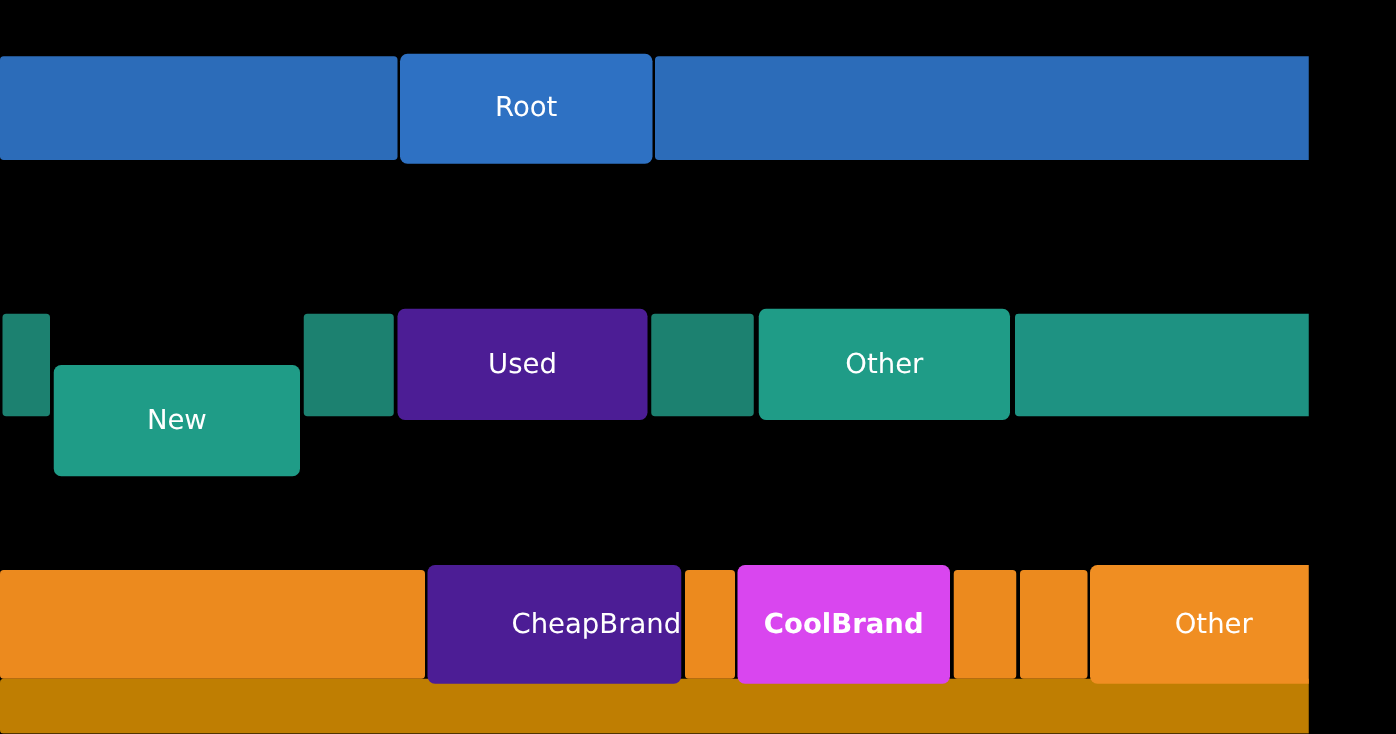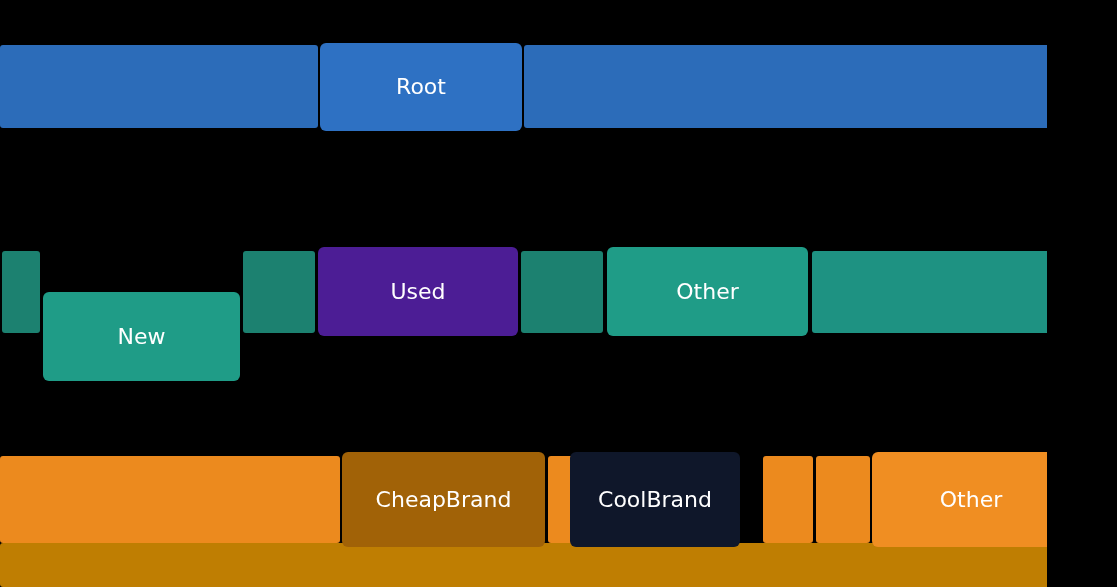--- a/index.html
+++ b/index.html
@@ -53,25 +53,25 @@
     <div class="seg bar" style="left: 243px; width: 72px; top: 251px; height: 82px; background: rgb(28, 129, 112);"></div>
     <div class="seg node" style="left: 318px; width: 200px; top: 247px; height: 89px; background: #4c1d95;">
       <span style="color: rgb(255, 255, 255);">Used</span>
     </div>
     <div class="seg bar" style="left: 521px; width: 82px; top: 251px; height: 82px; background: rgb(28, 129, 112);"></div>
     <div class="seg node" style="left: 607px; width: 201px; top: 247px; height: 89px; background: rgb(31, 156, 135);">
       <span style="color: rgb(255, 255, 255);">Other</span>
     </div>
     <div class="seg bar" style="left: 812px; width: 305px; top: 251px; height: 82px; background: rgb(30, 146, 130);"></div>
     <div class="seg bar" style="left: 0px; width: 340px; top: 456px; height: 87px; background: rgb(236, 138, 30);"></div>
-    <div class="seg node" style="left: 342px; width: 203px; top: 452px; height: 95px; background: #a16207;">
+    <div class="seg node" style="left: 342px; width: 203px; top: 452px; height: 95px; background: #4c1d95; justify-content: flex-end;">
       <span style="color: rgb(255, 255, 255);">CheapBrand</span>
     </div>
     <div class="seg bar" style="left: 548px; width: 40px; top: 456px; height: 87px; background: rgb(236, 138, 30);"></div>
-    <div class="seg node" style="left: 570px; width: 170px; top: 452px; height: 95px; background: #0f172a;">
+    <div class="seg node" style="left: 590px; width: 170px; top: 452px; height: 95px; background: #d946ef; font-weight: bold;">
       <span style="color: rgb(255, 255, 255);">CoolBrand</span>
     </div>
     <div class="seg bar" style="left: 763px; width: 50px; top: 456px; height: 87px; background: rgb(236, 138, 30);"></div>
     <div class="seg bar" style="left: 816px; width: 54px; top: 456px; height: 87px; background: rgb(236, 138, 30);"></div>
     <div class="seg node" style="left: 872px; width: 198px; top: 452px; height: 95px; background: rgb(240, 142, 34);">
       <span style="color: rgb(255, 255, 255);">Other</span>
     </div>
     <div class="seg bar" style="left: 1073px; width: 44px; top: 456px; height: 87px; background: rgb(239, 141, 33);"></div>
     <div class="seg bar" style="left: 0px; width: 1117px; top: 543px; height: 44px; background: rgb(191, 126, 2);"></div>
   </div>

